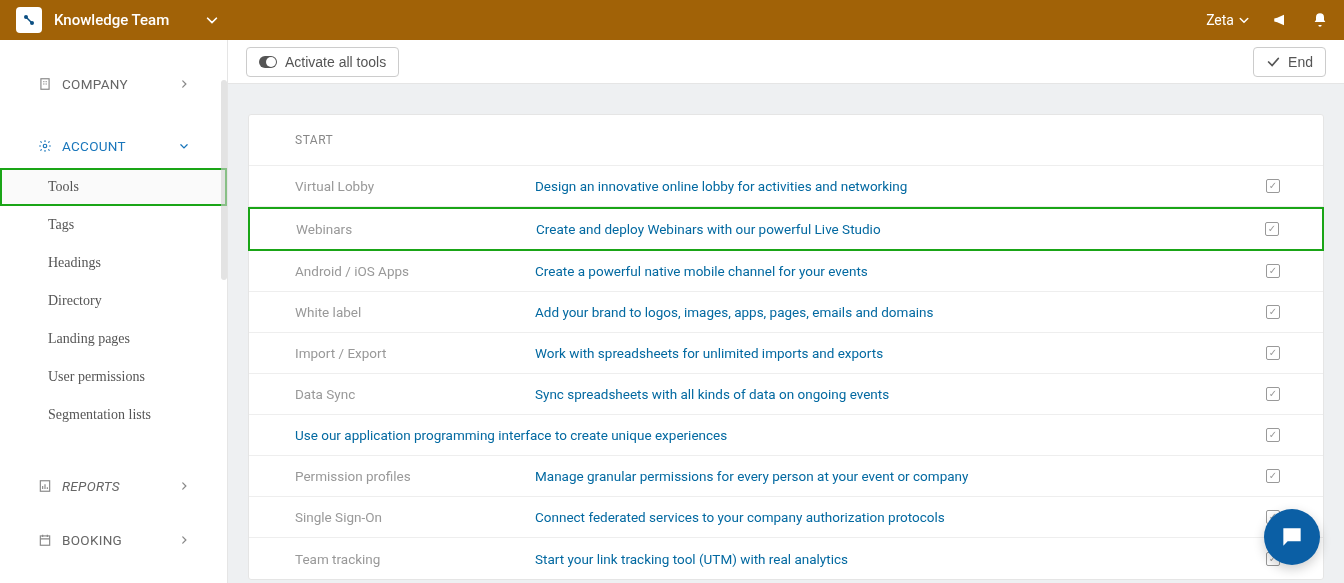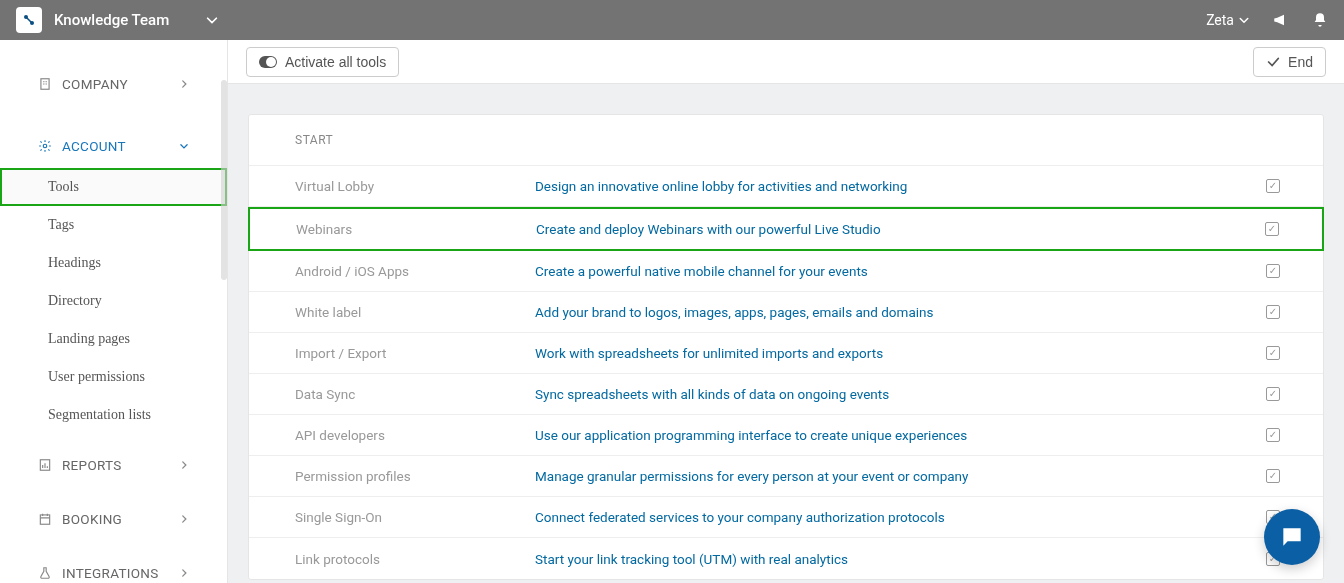--- a/index.html
+++ b/index.html
@@ -1,36 +1,36 @@
 <!DOCTYPE html>
 <html><head>
 <meta charset="utf-8">
 <style>
   * { box-sizing: border-box; margin: 0; padding: 0; }
   html, body { height: 100%; font-family: -apple-system, BlinkMacSystemFont, "Segoe UI", Roboto, Helvetica, Arial, sans-serif; font-size: 14px; color: #333; }
   body { width: 1344px; height: 583px; overflow: hidden; background: #fff; position: relative; }
 
   
-  .topbar { height: 40px; background: #737373; display: flex; align-items: center; padding: 0 16px; color: #fff; text-align: right; }
+  .topbar { height: 40px; background: #a16207; display: flex; align-items: center; padding: 0 16px; color: #fff; text-align: right; }
   .topbar .left { display: flex; align-items: center; gap: 12px; }
   .logo { width: 26px; height: 26px; background: #fff; border-radius: 4px; display: flex; align-items: center; justify-content: center; color: #0b4f82; font-weight: bold; font-size: 11px; }
   .team-name { font-size: 15px; font-weight: 500; }
   .team-caret { margin-left: 24px; }
   .topbar .right { margin-left: auto; display: flex; align-items: center; gap: 22px; }
   .user-chip { display: flex; align-items: center; gap: 4px; font-size: 14px; }
 
   
   .wrap { display: flex; height: calc(100% - 40px); }
 
   
   .sidebar { width: 228px; border-right: 1px solid #e5e5e5; padding-top: 28px; position: relative; background: #fff; }
   .nav-item { display: flex; align-items: center; gap: 10px; padding: 8px 38px; color: #666; font-size: 13.5px; text-transform: uppercase; letter-spacing: .3px; cursor: pointer; }
   .nav-item .chev { margin-left: auto; }
   .nav-item.account { color: #1976bb; margin-top: 30px; text-align: center; }
-  .nav-item.reports { margin-top: 15px; }
+  .nav-item.reports { margin-top: 36px; font-style: italic; }
   .nav-item.booking { margin-top: 22px; }
   .nav-item.integrations { margin-top: 22px; }
   .sub-list { margin-top: 6px; margin-bottom: 8px; font-family: Liberation Serif, serif; }
   .sub-item { padding: 9px 22px 9px 46px; color: #555; font-size: 14px; cursor: pointer; border: 2px solid transparent; }
   .sub-item.active { border: 2px solid #1aa517; background: #fafafa; }
 
   
   .sidebar::after { content: ""; position: absolute; right: 0; top: 40px; width: 6px; height: 200px; background: #d0d0d0; border-radius: 3px; opacity: .6; }
 
   
@@ -232,42 +232,41 @@
               </div>
             </div>
             <div class="tool-row">
               <div class="tool-name">Data Sync</div>
               <div class="tool-desc">Sync spreadsheets with all kinds of data on ongoing events</div>
               <div class="tool-check">
                 <span class="checkbox">✓</span>
               </div>
             </div>
             <div class="tool-row">
-              <div class="tool-name">API developers</div>
               <div class="tool-desc">Use our application programming interface to create unique experiences</div>
               <div class="tool-check">
                 <span class="checkbox">✓</span>
               </div>
             </div>
             <div class="tool-row">
               <div class="tool-name">Permission profiles</div>
               <div class="tool-desc">Manage granular permissions for every person at your event or company</div>
               <div class="tool-check">
                 <span class="checkbox">✓</span>
               </div>
             </div>
             <div class="tool-row">
               <div class="tool-name">Single Sign-On</div>
               <div class="tool-desc">Connect federated services to your company authorization protocols</div>
               <div class="tool-check">
                 <span class="checkbox">✓</span>
               </div>
             </div>
             <div class="tool-row">
-              <div class="tool-name">Link protocols</div>
+              <div class="tool-name">Team tracking</div>
               <div class="tool-desc">Start your link tracking tool (UTM) with real analytics</div>
               <div class="tool-check">
                 <span class="checkbox">✓</span>
               </div>
             </div>
           </div>
       </div>
     </div>
   </div>
 </div>

